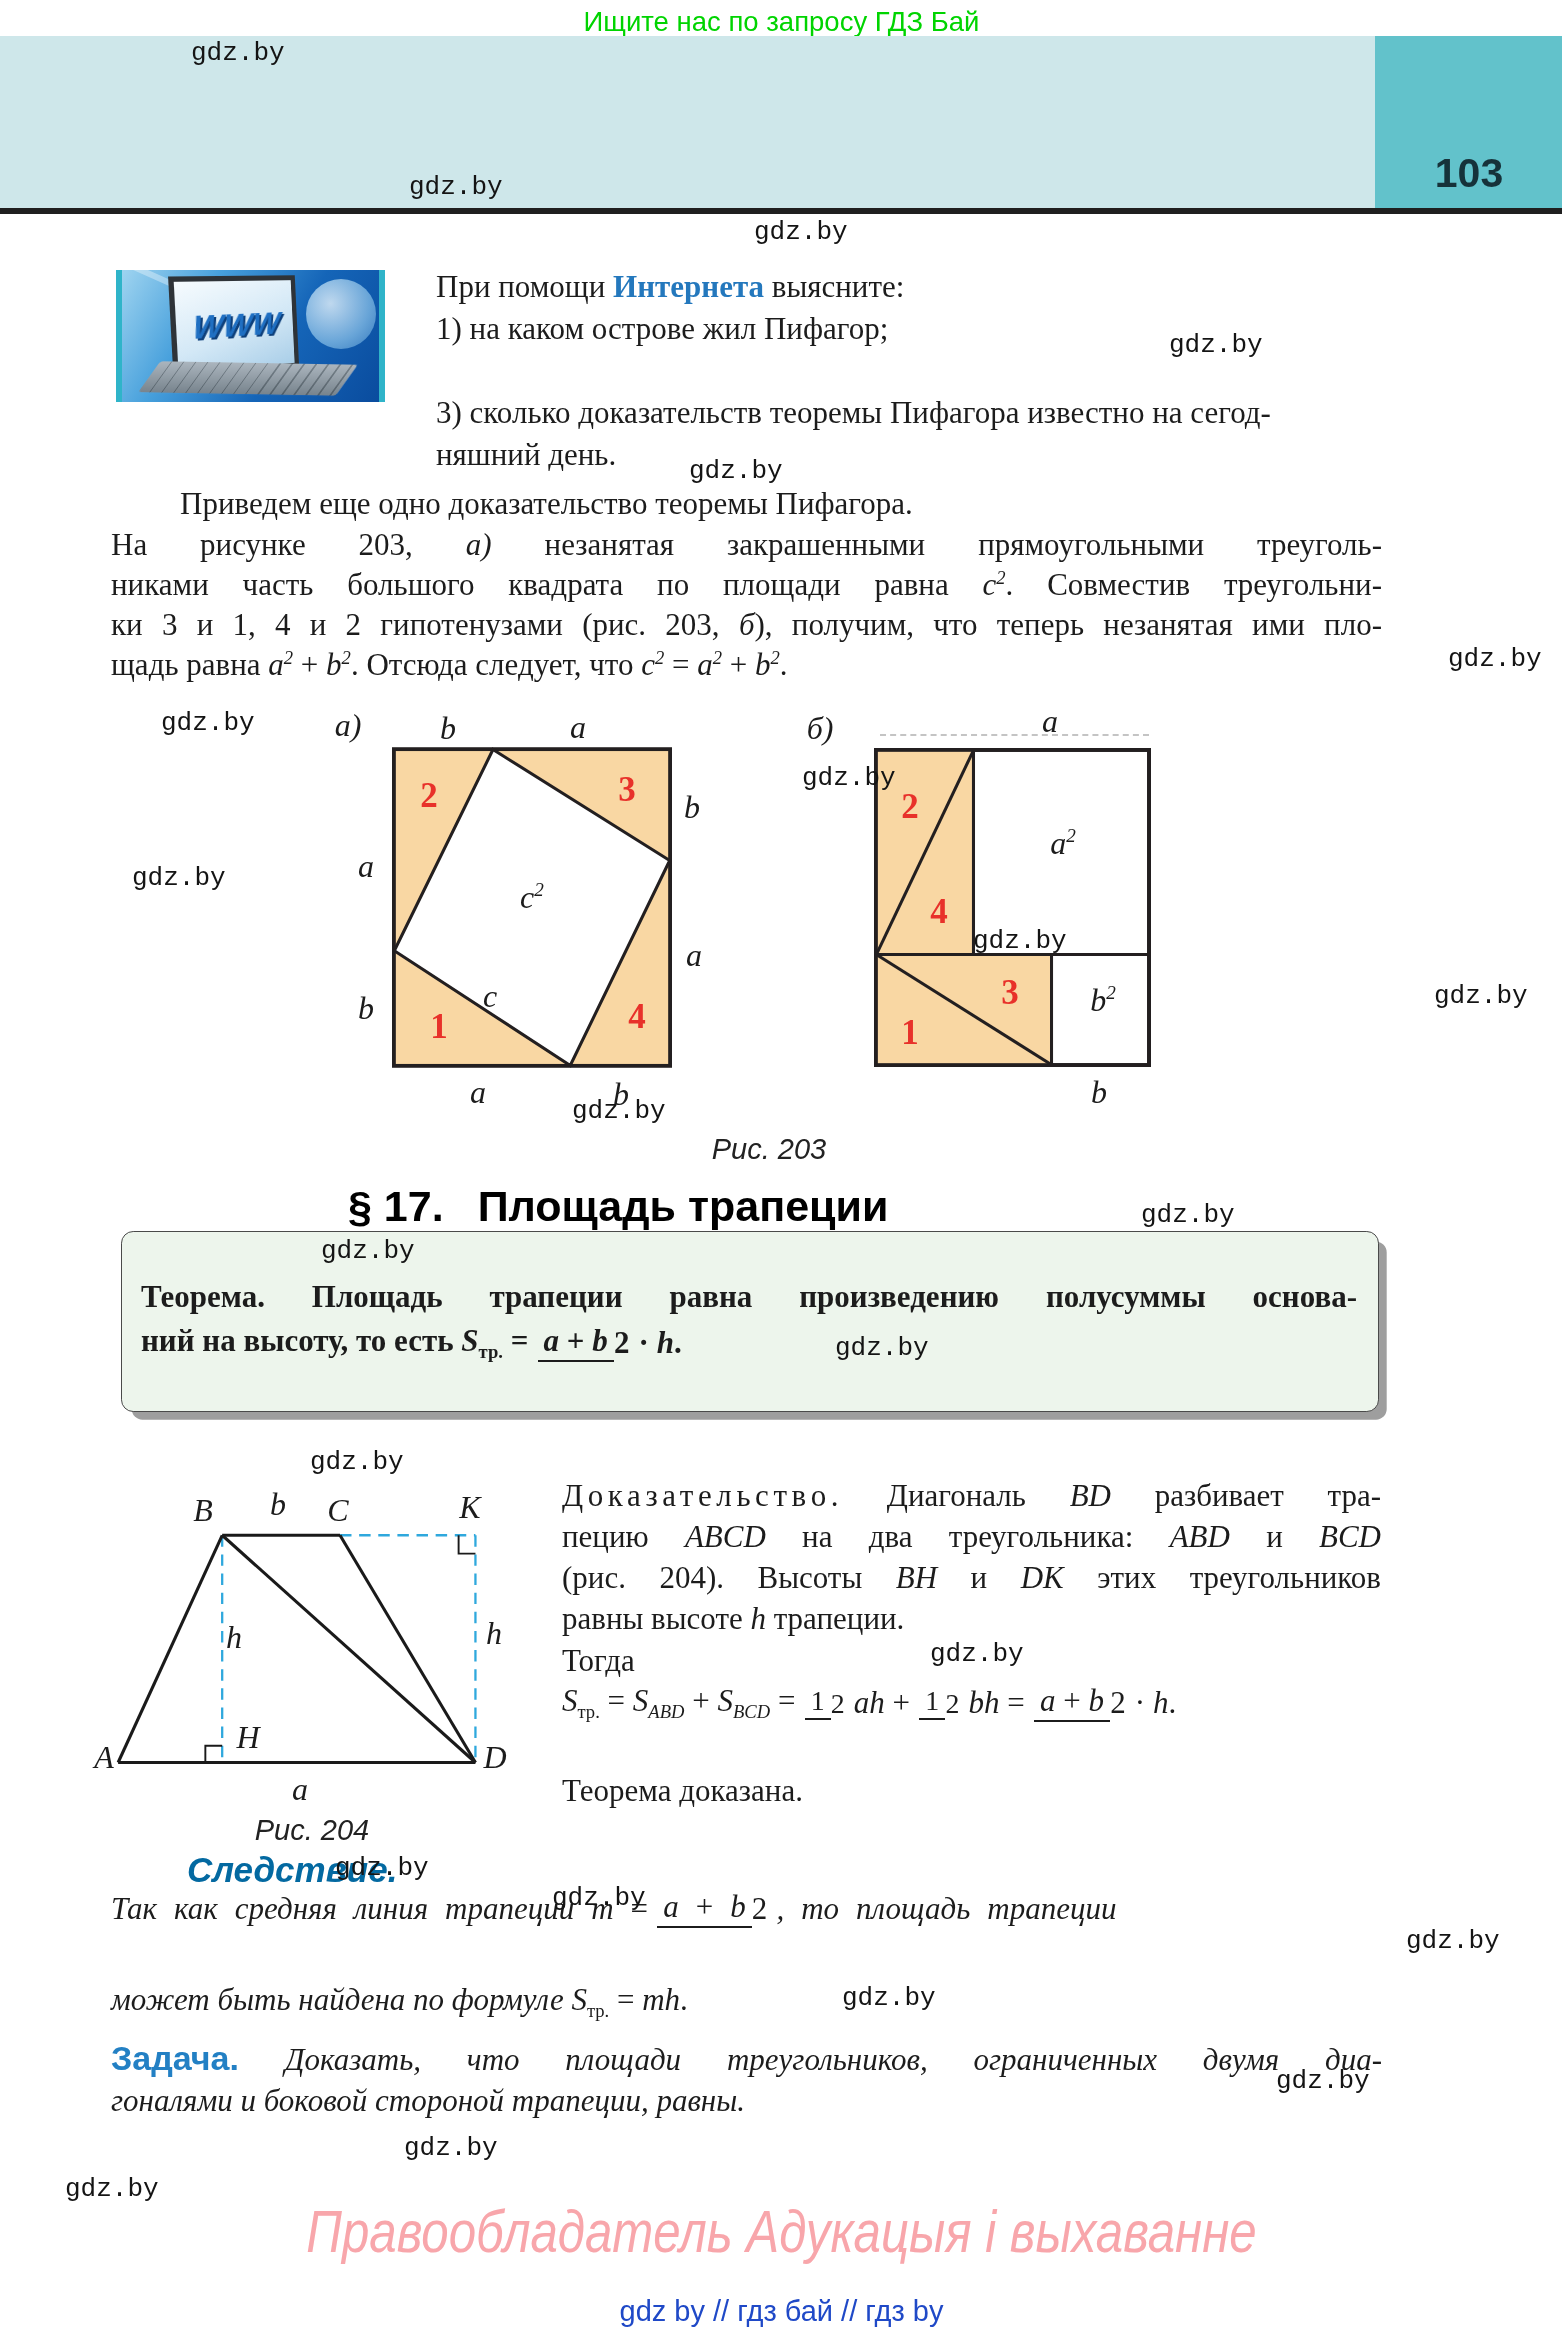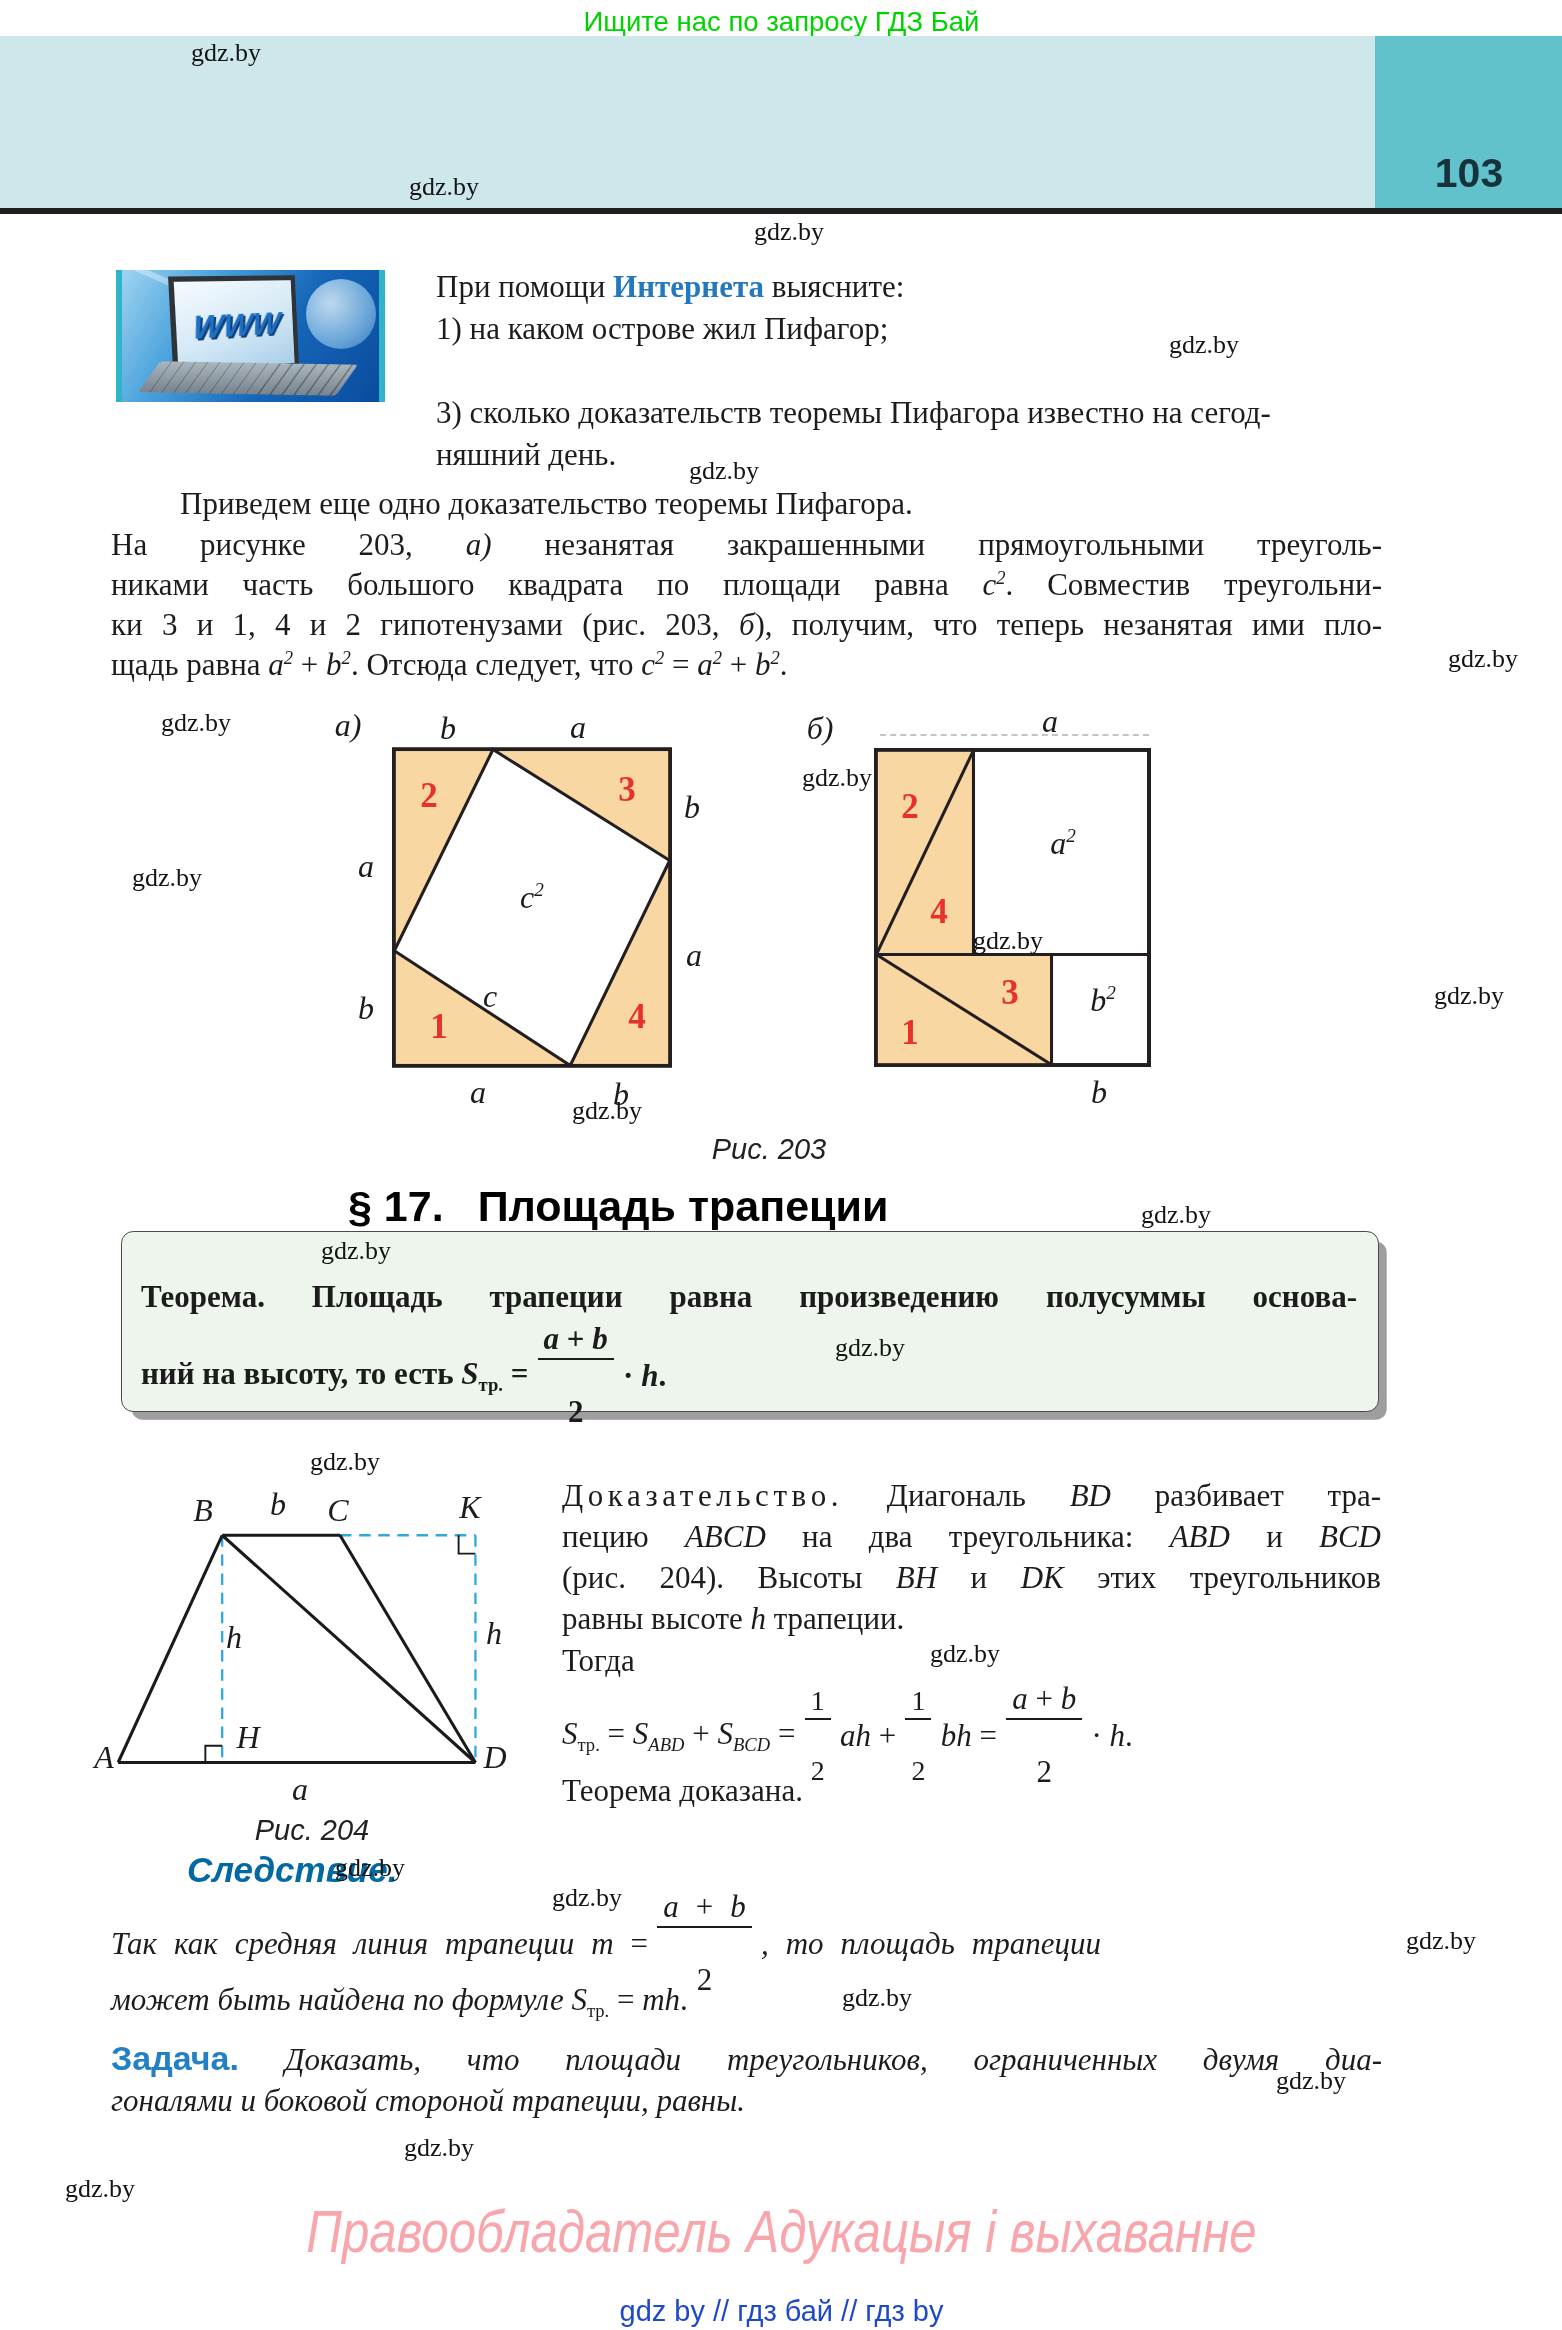--- a/index.html
+++ b/index.html
@@ -1,38 +1,38 @@
 <!DOCTYPE html>
 <html style="font-size:12.2px"><head>
 <meta charset="utf-8">
 <style>
   html,body{margin:0;padding:0;background:#ffffff;}
   .page{position:relative;width:1563px;height:2330px;background:#fff;overflow:hidden;
         font-family:"Liberation Serif",serif;color:#1c1c1c;}
   .abs{position:absolute;}
   .ctr{transform:translate(-50%,-50%);}
   .nowrap{white-space:nowrap;}
-  .wm{position:absolute;font-family:Liberation Serif, serif;font-size:26px;color:#141414;white-space:nowrap;z-index:40;}
+  .wm{position:absolute;font-family:Liberation Mono, monospace;font-size:26px;color:#141414;white-space:nowrap;z-index:40;}
   .banner{left:0;right:0;top:6.1px;text-align:center;font-family:"Liberation Sans",sans-serif;
           font-size:27.5px;font-weight:500;color:#00d400;}
   .band{left:0;top:36px;width:1563px;height:172px;background:#cee7ea;}
   .pagebox{left:1375px;top:36px;width:188px;height:172px;background:#62c2cb;}
   .chapter{right:207px;top:162px;font-family:"Liberation Sans",sans-serif;font-size:31px;color:#222;}
   .pagenum{left:1375px;top:150px;width:188px;text-align:center;font-family:"Liberation Sans",sans-serif;
            font-size:41px;font-weight:600;color:#16323a;}
   .rule{left:0;top:208px;width:1563px;height:6.1px;background:#1f1f1f;}
   .t40{font-size:31px;line-height:1.2;}
   .jline{text-align:justify;text-align-last:justify;}
   .link{color:#2478bd;font-weight:bold;}
   .st-i{font-style:italic;}
   .st-sup{vertical-align:super;font-size:0.6em;font-style:italic;}
   .st-sub{vertical-align:sub;font-size:0.6em;}
   .st-isub{vertical-align:sub;font-size:0.6em;font-style:italic;}
   .st-sp{letter-spacing:4.6px;}
-  .frac{display:inline-flex;flex-direction:column;align-items:center;vertical-align:middle;margin:0 9.2px;gap:34px;}
+  .frac{display:inline-flex;flex-direction:row;vertical-align:middle;margin:0 9.2px;}
   .frac .fnum{padding:0 6.1px 2.3px;border-bottom:2.3px solid #1c1c1c;line-height:1.05;}
   .frac .fden{padding-top:2.3px;line-height:1.05;}
   .frow{display:flex;align-items:center;font-size:31px;}
   .sectitle{display:flex;gap:34px;font-family:"Liberation Sans",sans-serif;font-weight:bold;
             font-size:43px;color:#000000;}
   .thbox{left:121px;top:1231px;width:1256px;height:179px;background:#edf5ec;border:1.5px solid #4a4a4a;
          border-radius:12.2px;box-shadow:9.2px 9.2px 0 -1.5px #9e9e9e;}
   .figlbl{font-style:italic;font-size:32px;white-space:nowrap;}
   .rednum{font-weight:bold;font-size:35px;color:#e8312a;font-family:"Liberation Serif",serif;}
   .figcap{font-family:"Liberation Sans",sans-serif;font-style:italic;font-size:29px;color:#222;}

